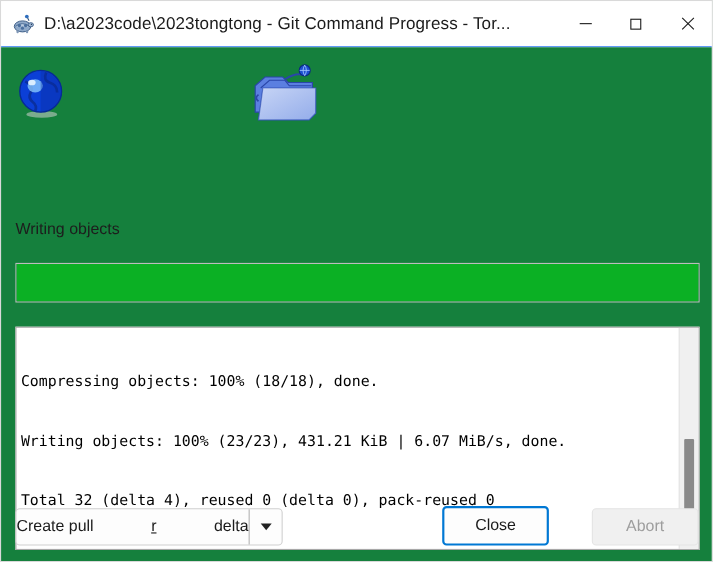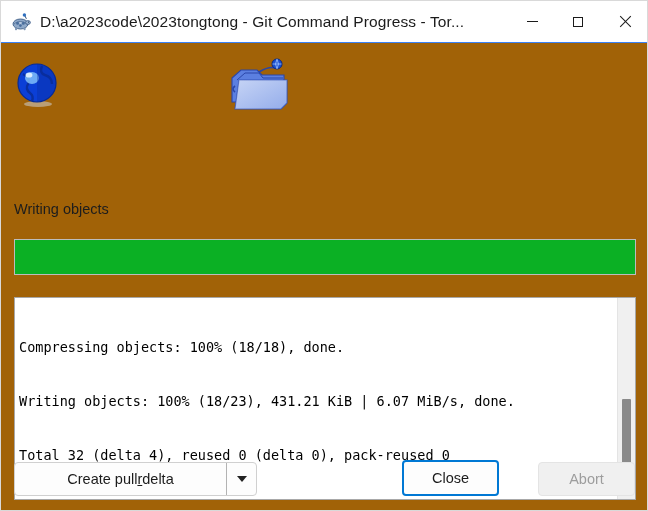--- a/index.html
+++ b/index.html
@@ -92,21 +92,21 @@
     height: 1px;
     background: #1b1b1b;
   }
   .glyph-close::before { transform: rotate(45deg); }
   .glyph-close::after  { transform: rotate(-45deg); }
 
   
   .content {
     flex: 1;
     position: relative;
-    background: #a16207;
+    background: #15803d;
   }
 
   
   .icons-row {
     position: absolute;
     left: 0;
     top: 4px;
     width: 100%;
     height: 95px;
   }
@@ -219,21 +219,21 @@
     left: 13px;
     top: 6px;
     width: 243px;
     height: 34px;
     padding: 0;
   }
   .btn-split .main-part {
     flex: 1;
     display: flex;
     align-items: center;
-    justify-content: center;
+    justify-content: space-between;
     height: 100%;
   }
   .btn-split .arrow-part {
     width: 29px;
     height: 100%;
     display: flex;
     align-items: center;
     justify-content: center;
     border-left: 1px solid #b3b3b3;
     position: relative;
@@ -336,21 +336,21 @@
 
     <div class="status-label">Writing objects</div>
 
     <div class="progress-outer">
       <div class="progress-fill" style="width:100%"></div>
     </div>
 
     <div class="console">
       <div class="console-text">
         <div class="console-line">Compressing objects: 100% (18/18), done.</div>
-        <div class="console-line">Writing objects: 100% (18/23), 431.21 KiB | 6.07 MiB/s, done.</div>
+        <div class="console-line">Writing objects: 100% (23/23), 431.21 KiB | 6.07 MiB/s, done.</div>
         <div class="console-line">Total 32 (delta 4), reused 0 (delta 0), pack-reused 0</div>
         
         
         
         
         
       </div>
       <div class="scrollbar">
         <div class="scroll-thumb"></div>
       </div>

